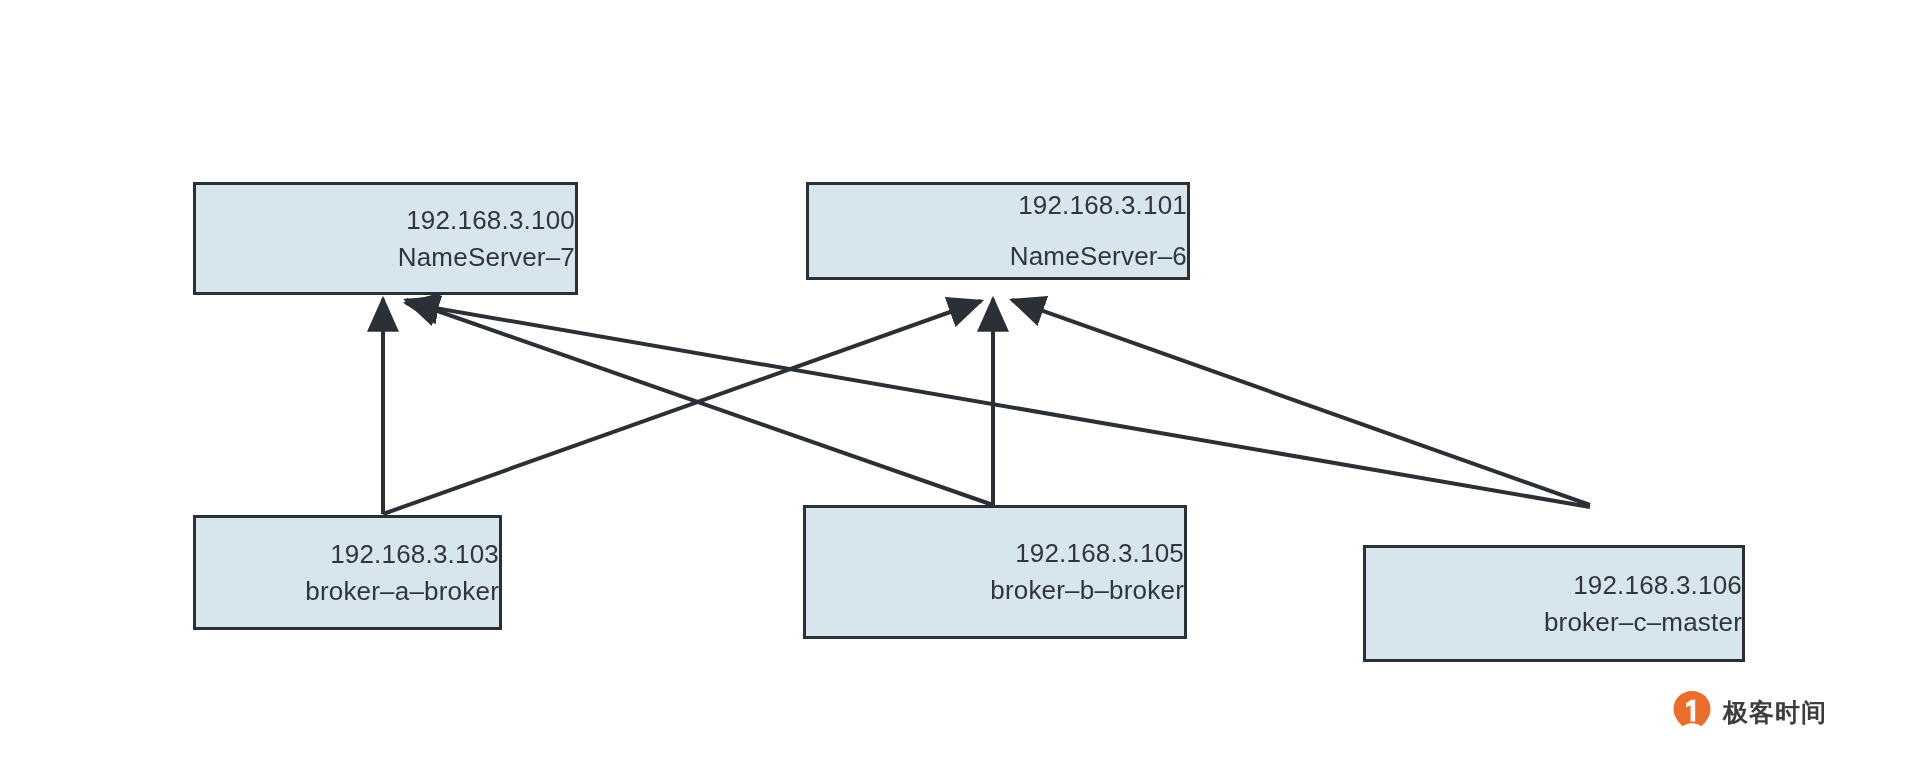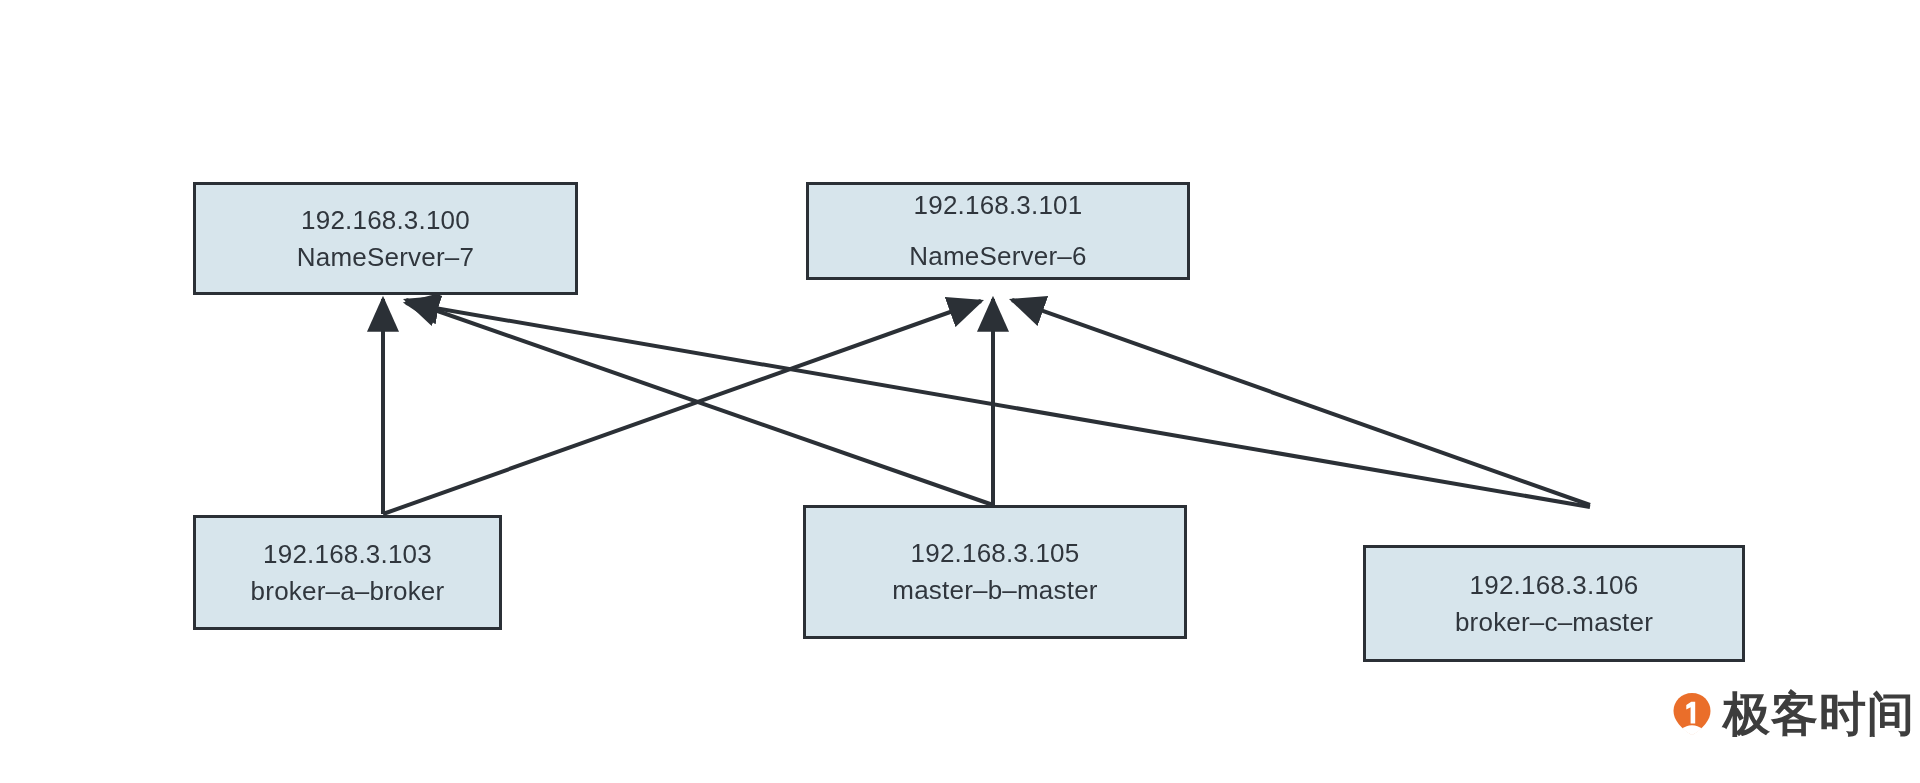--- a/index.html
+++ b/index.html
@@ -25,21 +25,21 @@
     height: 783px;
     pointer-events: none;
   }
   .node {
     position: absolute;
     box-sizing: border-box;
     background: #d7e5ec;
     border: 3px solid #2b3036;
     display: flex;
     flex-direction: column;
-    align-items: center;
+    align-items: flex-end;
     justify-content: center;
     color: #30363d;
     font-size: 26px;
     line-height: 1.42;
     letter-spacing: 0.2px;
     z-index: 2;
   }
   .node .line1, .node .line2 {
     white-space: nowrap;
   }
@@ -63,21 +63,21 @@
     z-index: 3;
   }
   #brand-mark {
     position: relative;
     width: 40px;
     height: 44px;
   }
   #brand-mark svg { display: block; }
   #brand-text {
     font-family: "DejaVu Sans", "Liberation Sans", sans-serif;
-    font-size: 47px;
+    font-size: 25px;
     font-weight: 700;
     color: #3d3d3d;
     letter-spacing: 1px;
     line-height: 1;
   }
 </style>
 </head>
 <body>
 
 <div id="canvas">
@@ -112,21 +112,21 @@
     <div class="line2">NameServer–6</div>
   </div>
 
   <div class="node" id="node-ba">
     <div class="line1">192.168.3.103</div>
     <div class="line2">broker–a–broker</div>
   </div>
 
   <div class="node" id="node-bb">
     <div class="line1">192.168.3.105</div>
-    <div class="line2">master–b–master</div>
+    <div class="line2">broker–b–broker</div>
   </div>
 
   <div class="node" id="node-bc">
     <div class="line1">192.168.3.106</div>
     <div class="line2">broker–c–master</div>
   </div>
 
   <div id="brand">
     <span id="brand-mark">
       <svg viewBox="0 0 40 44" width="40" height="44" xmlns="http://www.w3.org/2000/svg">

